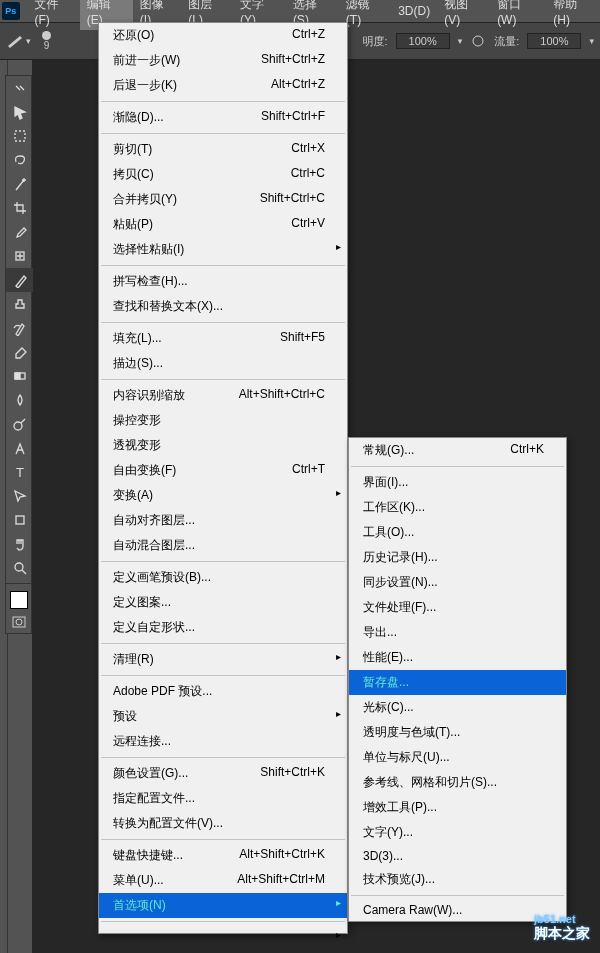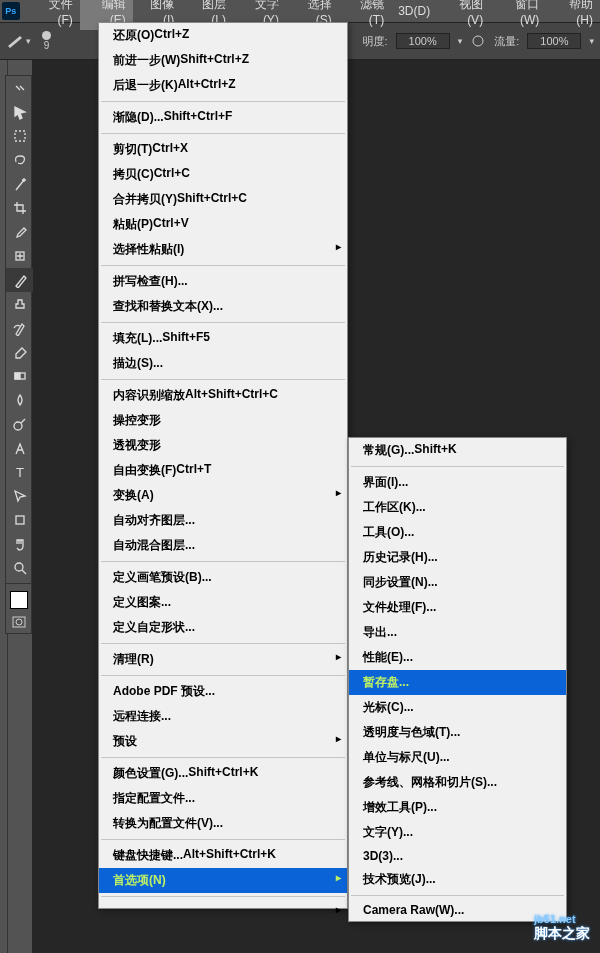--- a/index.html
+++ b/index.html
@@ -1,17 +1,17 @@
 <!DOCTYPE html>
 <html><head>
 <meta charset="utf-8">
 <style>
 * { margin: 0; padding: 0; box-sizing: border-box; font-family: "Microsoft YaHei", "SimSun", sans-serif; }
 body { background: #535353; width: 600px; height: 953px; overflow: hidden; position: relative; }
-.menubar { background: #535353; height: 22px; display: flex; align-items: center; padding-left: 2px; text-align: right; }
+.menubar { background: #535353; height: 22px; display: flex; align-items: center; padding-left: 2px; }
 .menubar .ps-logo { width: 18px; height: 18px; background: #001e36; color: #31a8ff; font-size: 9px; font-weight: bold; display: flex; align-items: center; justify-content: center; border-radius: 2px; margin-right: 8px; }
 .menubar .mitem { color: #ddd; font-size: 12px; padding: 3px 7px; cursor: pointer; }
 .menubar .mitem.active { background: #7a7a7a; }
 .optbar { background: #454545; height: 38px; border-top: 1px solid #222; border-bottom: 1px solid #222; display: flex; align-items: center; padding: 0 6px; gap: 8px; color: #ccc; font-size: 11px; }
 .optbar .brushicon { width: 28px; height: 20px; display: flex; align-items: center; }
 .optbar .brushprev { display: flex; flex-direction: column; align-items: center; font-size: 10px; }
 .optbar .brushprev .dot { width: 9px; height: 9px; border-radius: 50%; background: #ccc; }
 .optbar .rlabel { margin-left: auto; }
 .optbar .pct { background: #3a3a3a; border: 1px solid #222; padding: 1px 12px; }
 .optbar .chev { font-size: 9px; }
@@ -20,22 +20,22 @@
 .toolbar { position: absolute; top: 75px; left: 5px; width: 27px; background: #535353; border: 1px solid #333; display: flex; flex-direction: column; }
 .toolbar .tool { width: 27px; height: 24px; display: flex; align-items: center; justify-content: center; cursor: pointer; position: relative; }
 .toolbar .tool.active { background: #3a3a3a; }
 .toolbar .tool svg { stroke: #ddd; fill: none; stroke-width: 1.3; }
 .toolbar .swatch { width: 18px; height: 18px; background: #fff; border: 1px solid #000; margin: 4px auto; position: relative; }
 .toolbar .swatch::after { content: ''; position: absolute; width: 18px; height: 18px; background: #000; border: 1px solid #888; top: -6px; left: -6px; z-index: -1; }
 .toolbar .fx { color: #ccc; font-size: 10px; text-align: center; padding: 2px 0; }
 .menu { position: absolute; background: #f0f0f0; border: 1px solid #888; box-shadow: 2px 2px 6px rgba(0,0,0,.4); font-size: 12px; color: #000; }
 .menu1 { top: 22px; left: 98px; width: 250px; }
 .menu2 { top: 437px; left: 348px; width: 219px; }
-.menu .row { display: flex; padding: 4px 34px 4px 14px; position: relative; font-weight: bold; }
-.menu .row.hover { background: #0a64d8; color: #bef264; }
+.menu .row { display: flex; justify-content: space-between; padding: 4px 22px 4px 14px; position: relative; }
+.menu .row.hover { background: #0a64d8; color: #5eead4; }
 .menu .row.sub::after { content: '▸'; position: absolute; right: 6px; font-size: 10px; }
 .menu .sep { height: 1px; background: #c4c4c4; margin: 3px 2px; }
 .watermark { position: absolute; right: 10px; bottom: 10px; color: #fff; font-size: 14px; font-weight: bold; text-shadow: 0 0 3px #39f; }
 .watermark .url { display: block; font-size: 11px; color: #8cf; }
 </style>
 </head>
 <body>
 
 <div class="menubar">
   <div class="ps-logo">Ps</div>
@@ -283,52 +283,56 @@
       <span>定义自定形状...</span>
     </div>
     <div class="sep"></div>
     <div class="row sub">
       <span>清理(R)</span>
     </div>
     <div class="sep"></div>
     <div class="row">
       <span>Adobe PDF 预设...</span>
     </div>
-    <div class="row">
-      <span>远程连接...</span>
-    </div>
     <div class="row sub">
       <span>预设</span>
     </div>
+    <div class="row">
+      <span>远程连接...</span>
+    </div>
     <div class="sep"></div>
     <div class="row">
       <span>颜色设置(G)...</span>
       <span>Shift+Ctrl+K</span>
     </div>
     <div class="row">
       <span>指定配置文件...</span>
     </div>
     <div class="row">
       <span>转换为配置文件(V)...</span>
     </div>
     <div class="sep"></div>
     <div class="row">
       <span>键盘快捷键...</span>
       <span>Alt+Shift+Ctrl+K</span>
     </div>
+    <div class="row">
+      <span>菜单(U)...</span>
+      <span>Alt+Shift+Ctrl+M</span>
+    </div>
     <div class="row sub hover">
       <span>首选项(N)</span>
     </div>
     <div class="sep"></div>
     <div class="row sub"></div>
   </div>
 <div class="menu menu2" id="menu2">
     <div class="row">
       <span>常规(G)...</span>
-      <span>Shift+K</span>
+      <span>Ctrl+K</span>
     </div>
     <div class="sep"></div>
     <div class="row">
       <span>界面(I)...</span>
     </div>
     <div class="row">
       <span>工作区(K)...</span>
     </div>
     <div class="row">
       <span>工具(O)...</span>

